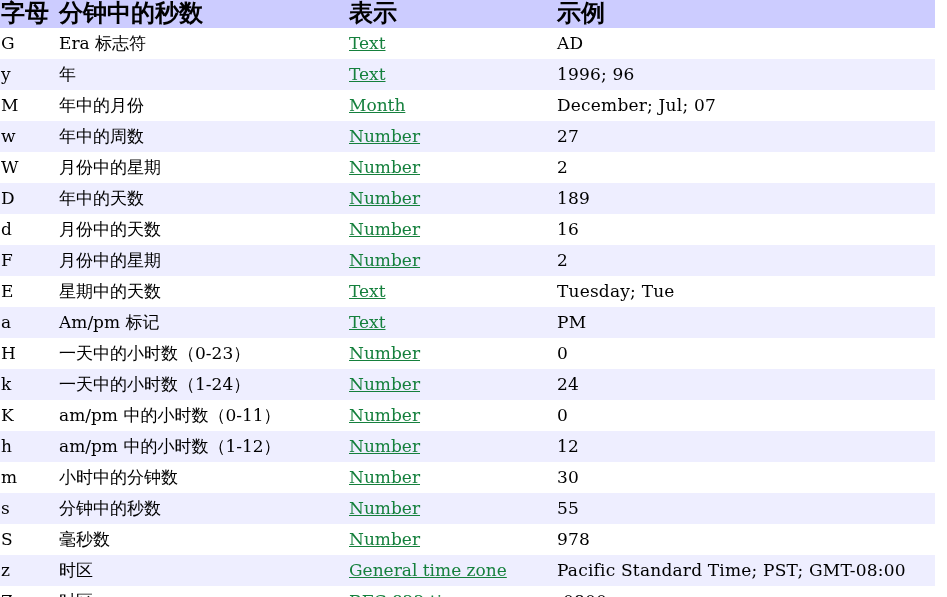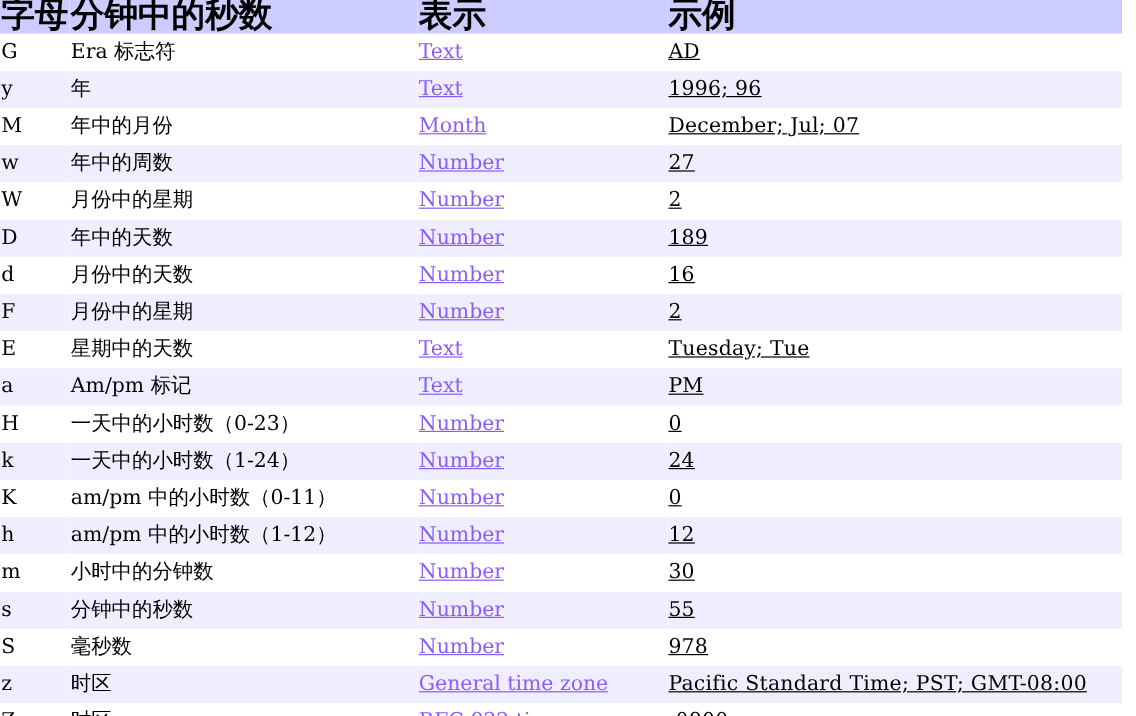--- a/index.html
+++ b/index.html
@@ -23,21 +23,21 @@
   #date-format-table col.c-element  { width: 290px; }
   #date-format-table col.c-present  { width: 208px; }
   #date-format-table col.c-example  { width: 379px; }
 
   #date-format-table th {
     background: #ccccff;
     font-weight: bold;
     text-align: left;
     vertical-align: top;
     padding: 1px 0 3px 1px;
-    font-size: 28px;
+    font-size: 24px;
     line-height: 24px;
     color: #000000;
     white-space: nowrap;
     overflow: hidden;
   }
   #date-format-table td {
     vertical-align: top;
     padding: 2px 0 3px 1px;
     font-size: 17px;
     line-height: 26px;
@@ -68,24 +68,23 @@
     text-decoration: underline;
     cursor: pointer;
     font-family: "DejaVu Serif", "Liberation Serif", serif;
   }
   .lnk.no-underline {
     text-decoration: none;
   }
   .mono-ex {
     font-family: "DejaVu Serif", "Liberation Serif", serif;
     letter-spacing: 0.2px;
-    text-decoration: underline;
   }
 </style>
-<style>#date-format-table th{background:#ccccff;color:#000000;}#date-format-table tr.alt td{background:#eeeeff;}#date-format-table tr.plain td{background:#ffffff;}.lnk{color:#8b5cf6;}</style></head>
+<style>#date-format-table th{background:#ccccff;color:#000000;}#date-format-table tr.alt td{background:#eeeeff;}#date-format-table tr.plain td{background:#ffffff;}.lnk{color:#15803d;}</style></head>
 <body>
 
 <table id="date-format-table">
   <colgroup>
     <col class="c-letter">
     <col class="c-element">
     <col class="c-present">
     <col class="c-example">
   </colgroup>
   <thead>

